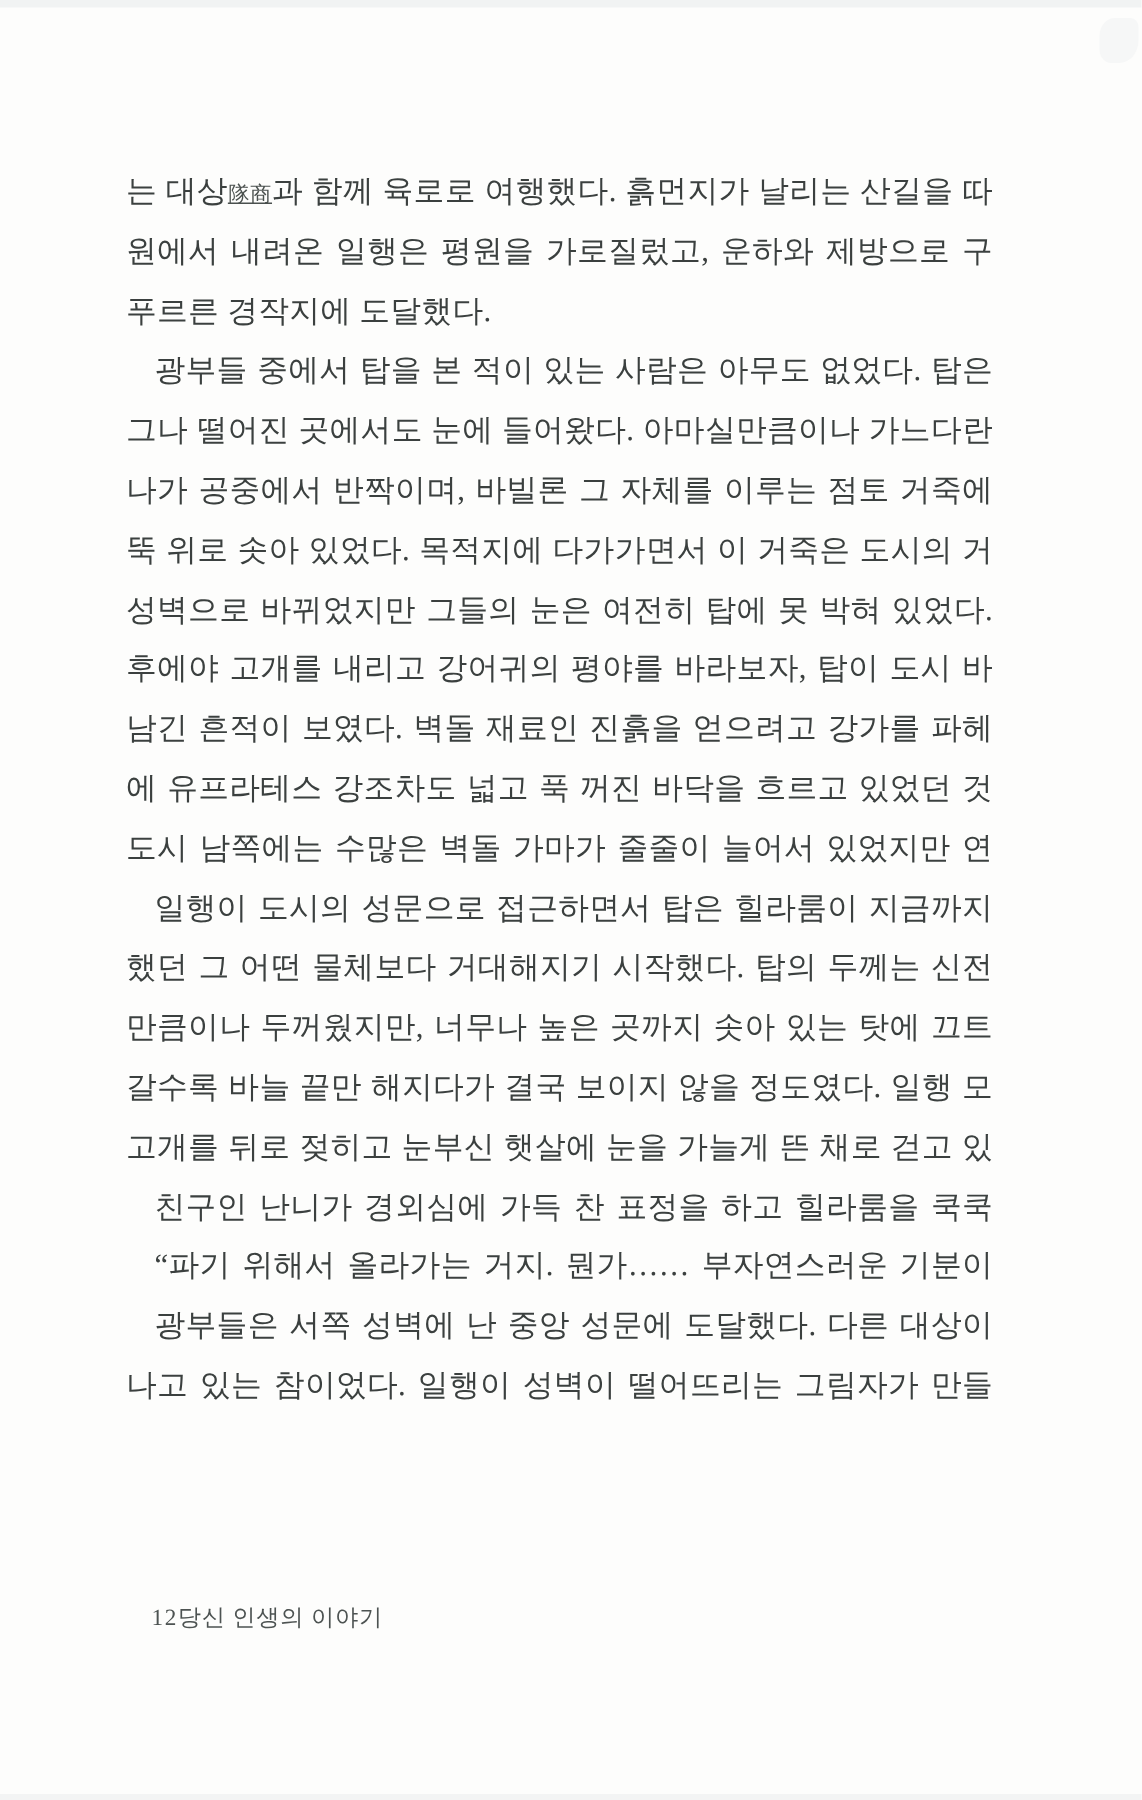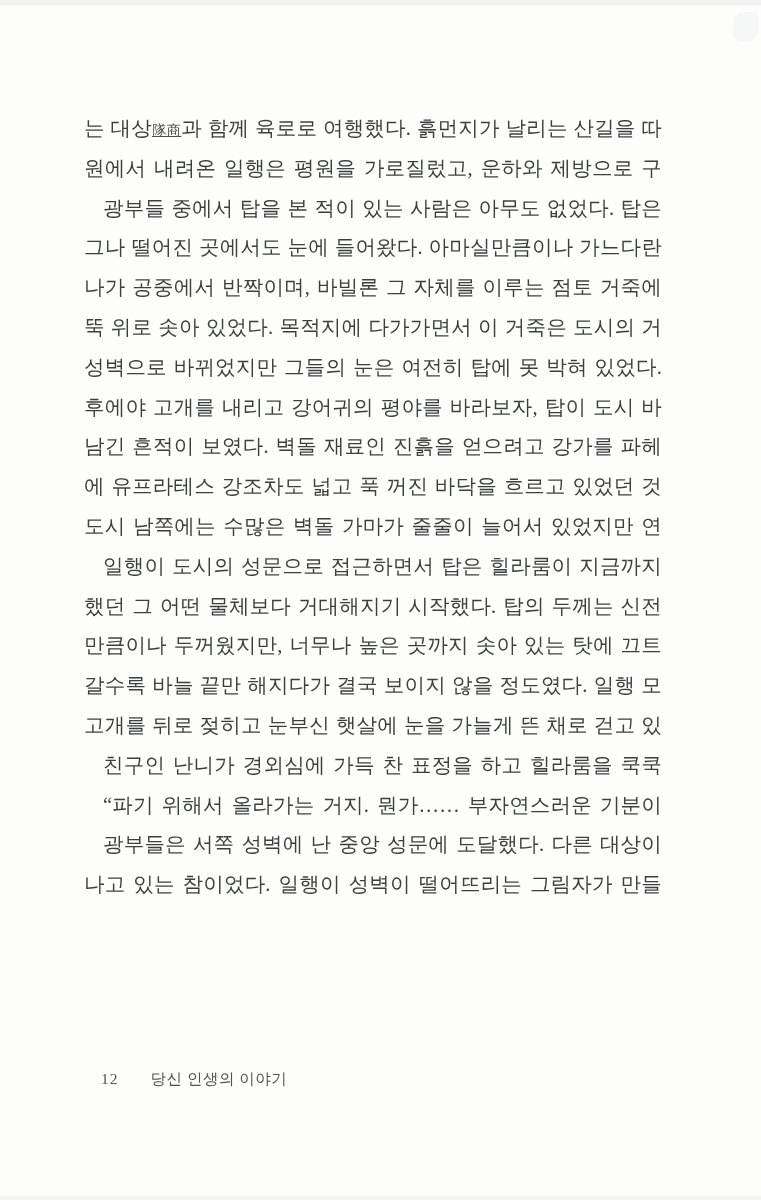--- a/index.html
+++ b/index.html
@@ -70,33 +70,34 @@
     line-height: 26px;
     color: #4d5352;
     font-size: 15.5px;
     display: flex;
     align-items: baseline;
   }
   .footer .page-num {
     letter-spacing: 1px;
   }
   .footer .book-title {
-    margin-left: 32px;
+    margin-left: 0;
     letter-spacing: 0.5px;
   }
 </style>
 </head>
 <body>
 
 <div class="scan-edge-top"></div>
 <div class="scan-smudge"></div>
 
 <div class="text-block">
     <div class="line"><span>는 대상</span><span class="hanja">隊商</span><span>과 함께 육로로 여행했다. 흙먼지가 날리는 산길을 따라 고</span></div>
     <div class="line"><span>원에서 내려온 일행은 평원을 가로질렀고, 운하와 제방으로 구획 지은</span></div>
+    <div class="line end"><span>푸르른 경작지에 도달했다.</span></div>
     <div class="line indent"><span>광부들 중에서 탑을 본 적이 있는 사람은 아무도 없었다. 탑은 몇 리</span></div>
     <div class="line"><span>그나 떨어진 곳에서도 눈에 들어왔다. 아마실만큼이나 가느다란 선 하</span></div>
     <div class="line"><span>나가 공중에서 반짝이며, 바빌론 그 자체를 이루는 점토 거죽에서 우</span></div>
     <div class="line"><span>뚝 위로 솟아 있었다. 목적지에 다가가면서 이 거죽은 도시의 거대한</span></div>
     <div class="line"><span>성벽으로 바뀌었지만 그들의 눈은 여전히 탑에 못 박혀 있었다. 한참</span></div>
     <div class="line"><span>후에야 고개를 내리고 강어귀의 평야를 바라보자, 탑이 도시 바깥에</span></div>
     <div class="line"><span>남긴 흔적이 보였다. 벽돌 재료인 진흙을 얻으려고 강가를 파헤친 탓</span></div>
     <div class="line"><span>에 유프라테스 강조차도 넓고 푹 꺼진 바닥을 흐르고 있었던 것이다.</span></div>
     <div class="line"><span>도시 남쪽에는 수많은 벽돌 가마가 줄줄이 늘어서 있었지만 연기가 나</span></div>
     <div class="line indent"><span>일행이 도시의 성문으로 접근하면서 탑은 힐라룸이 지금까지 상상</span></div>

